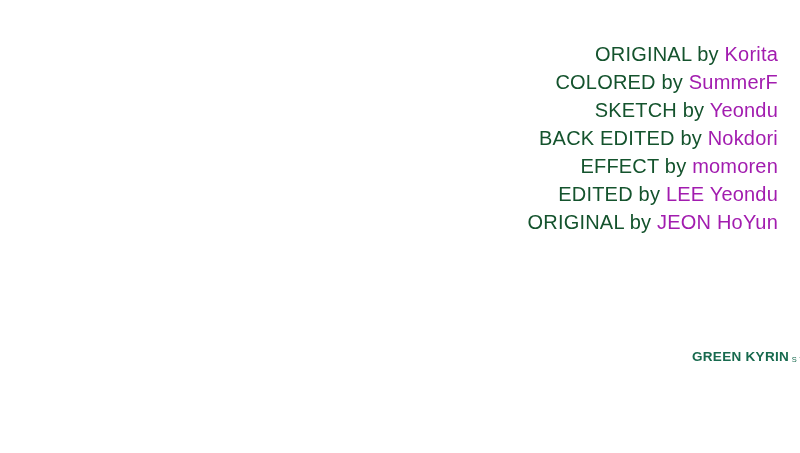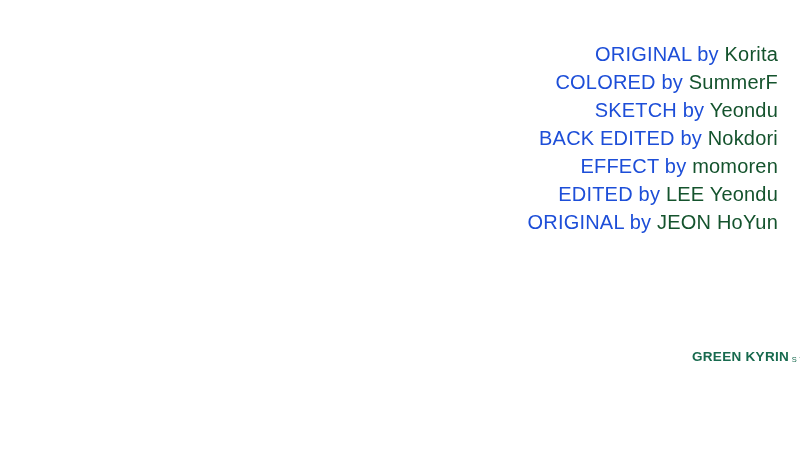--- a/index.html
+++ b/index.html
@@ -21,22 +21,22 @@
       position: absolute;
       top: 40px;
       right: 22px;
       text-align: right;
       font-size: 20px;
       line-height: 28px;
       white-space: nowrap;
       letter-spacing: 0.2px;
     }
     .credit-line { display: block; }
-    .credit-role, .credit-by { color: #1d4ed8; }
-    .credit-name { color: #14532d; text-align: right; }
+    .credit-role, .credit-by { color: #14532d; }
+    .credit-name { color: #a21caf; text-align: right; }
 
     
     .logo {
       position: absolute;
       top: 302px;
       right: 20px;
       width: 96px;
       display: flex;
       flex-direction: row;
       align-items: center;

